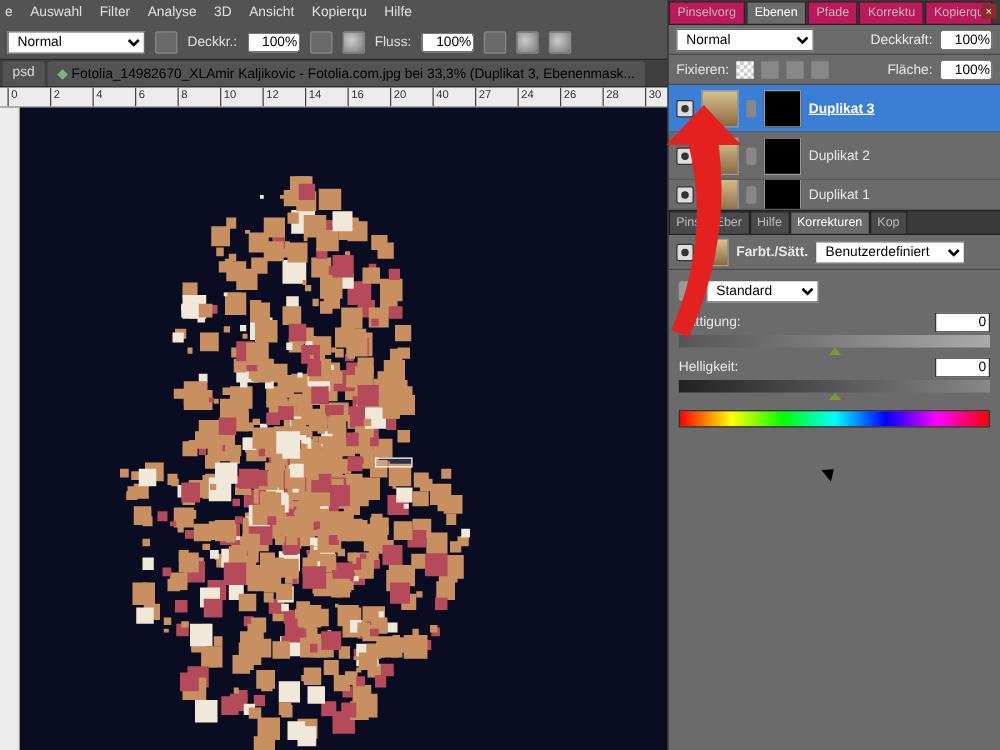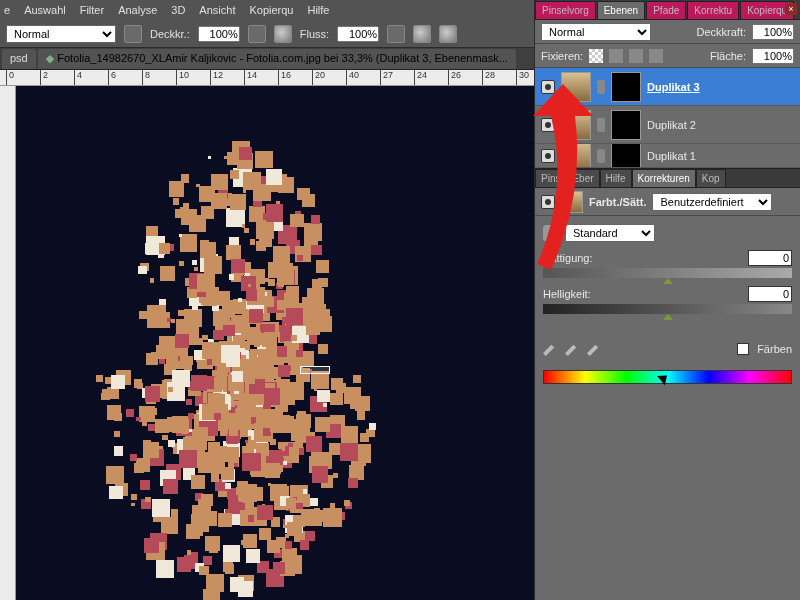--- a/index.html
+++ b/index.html
@@ -1045,28 +1045,20 @@
     </div>
     <div class="slider-wrap">
       <div class="slider-label">
           <span>Helligkeit:</span>
           <input class="numbox" value="0" style="">
         </div>
       <div class="track dark">
           <div class="arrow" style="left:50%"></div>
         </div>
     </div>
-    <div class="eyedrops">
-      <span class="ed"></span>
-      <span class="ed"></span>
-      <span class="ed"></span>
-      <div style="flex:1"></div>
-      <span class="check"></span>
-      <span style="color:#e8e8e8">Färben</span>
-    </div>
     <div class="huebar"></div>
   </div>
 </div>
 
 <div class="redarrow">
   <svg viewBox="0 0 60 190">
       <path d="M30 0 L60 32 L42 32 Q52 110 18 186 L4 180 Q36 108 18 32 L0 32 Z" fill="#e3221f"></path>
     </svg>
 </div>
 <div class="cursor"></div>

